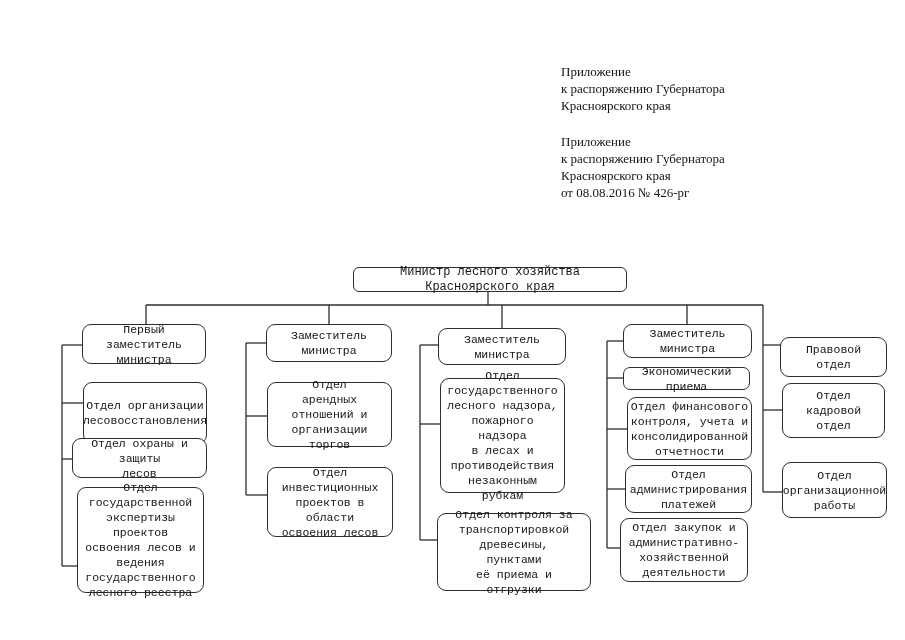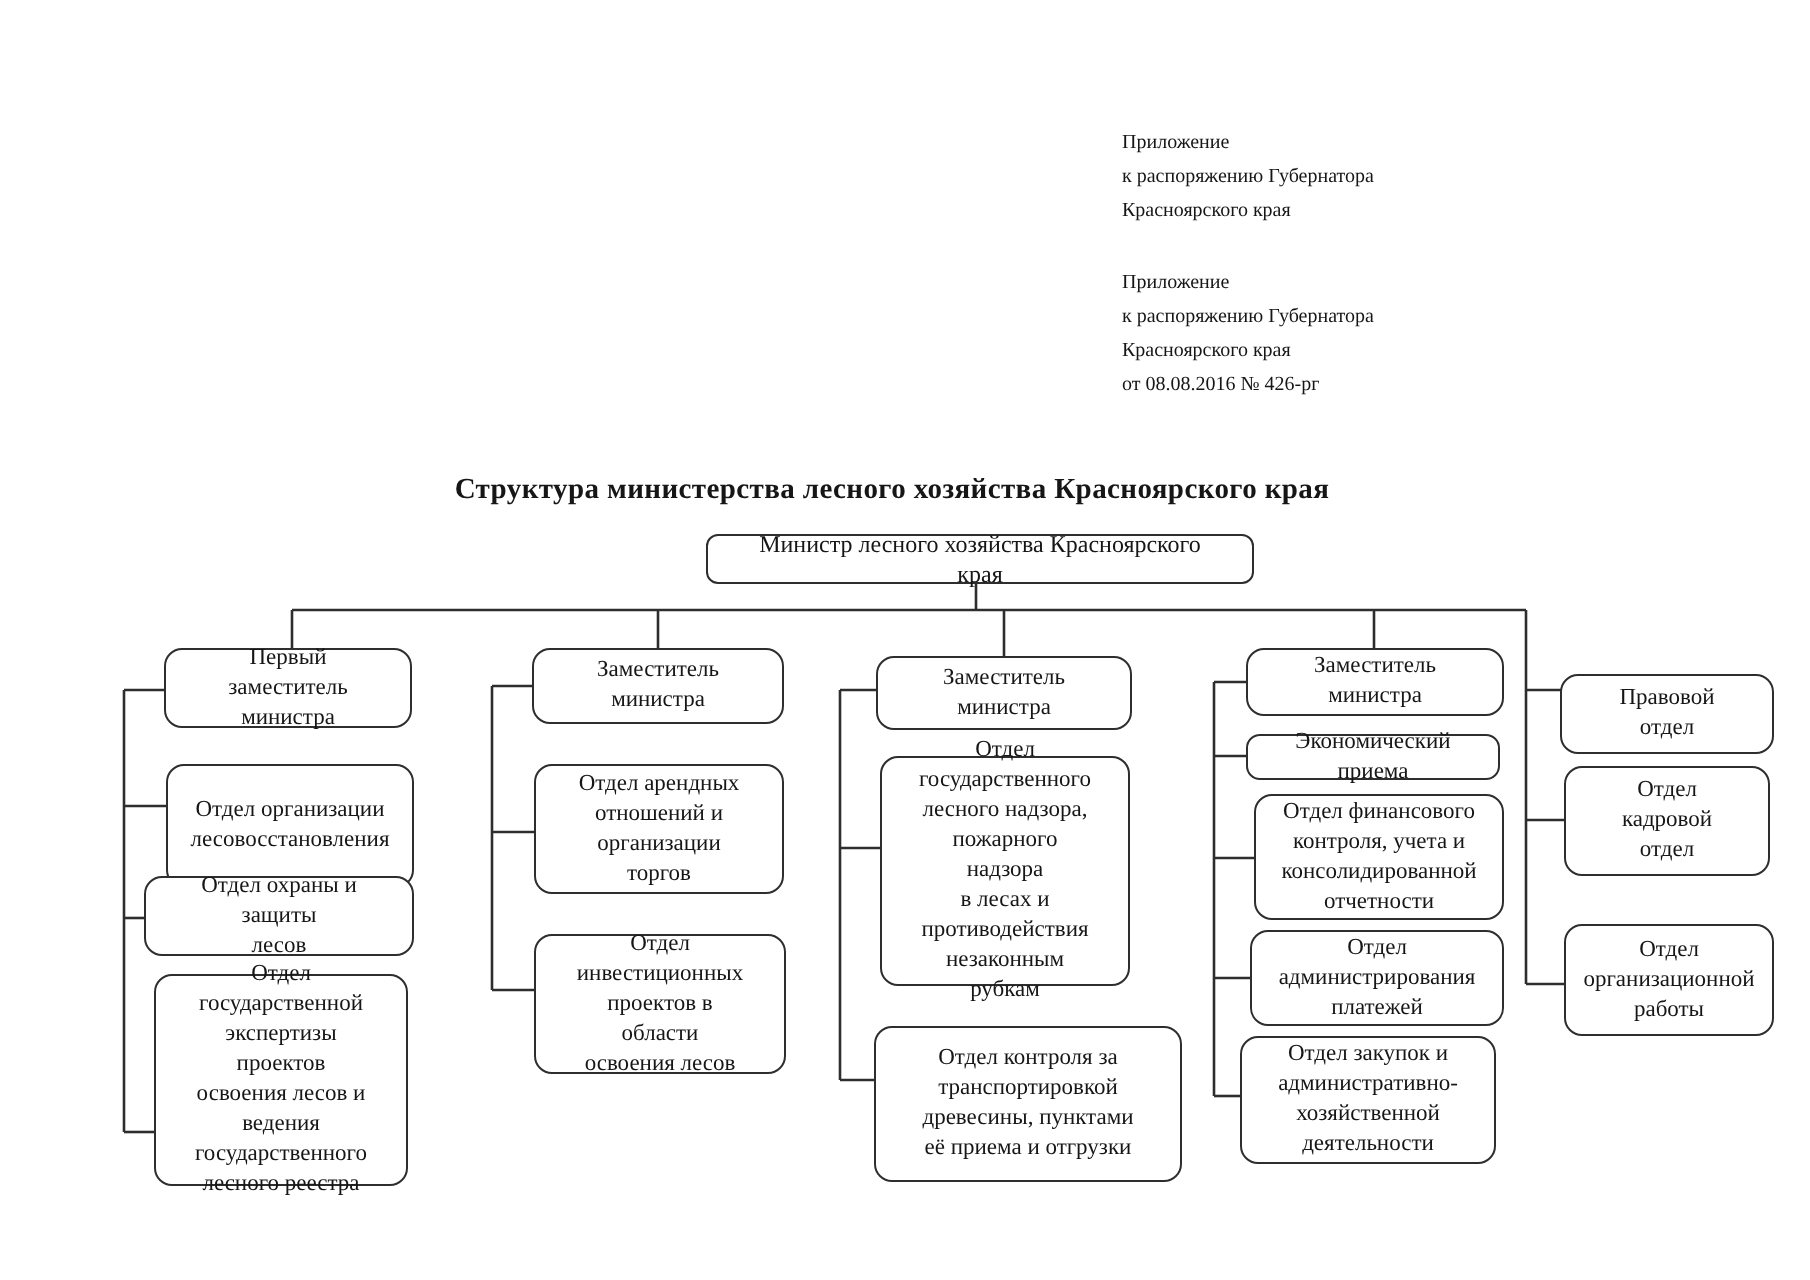--- a/index.html
+++ b/index.html
@@ -1,33 +1,33 @@
 <!DOCTYPE html>
 <html><head>
 <meta charset="utf-8">
 <style>
   html,body{margin:0;padding:0;background:#fff;}
   .page{
     position:relative;width:905px;height:640px;background:#ffffff;
     font-family:"Liberation Serif",serif;color:#161616;overflow:hidden;
   }
   .annex{
-    position:absolute;left:561px;top:63px;font-size:10px;line-height:17px;
+    position:absolute;left:561px;top:63px;font-size:13px;line-height:17px;
   }
   .annex-block{margin:0 0 19px 0;}
   .annex-line{white-space:nowrap;}
   .doc-title{
     position:absolute;left:0;top:237px;width:892px;text-align:center;
     font-weight:bold;font-size:14.5px;letter-spacing:0.2px;
   }
   .box{
     position:absolute;box-sizing:border-box;background:#fff;
     border:1.5px solid #2e2e2e;border-radius:9px;
     display:flex;align-items:center;justify-content:center;
-    text-align:center;font-size:11.5px;line-height:15px;padding:2px 16px;
+    text-align:center;font-size:11.5px;line-height:15px;padding:2px 16px;font-family:Liberation Mono, monospace;
   }
   .box span{white-space:pre-line;}
   .box.root{font-size:12px;border-radius:6px;}
   .box.slim{border-radius:7px;}
   svg.connectors{position:absolute;left:0;top:0;pointer-events:none;}
   line{stroke:#2e2e2e;stroke-width:1.3;}
 </style>
 </head>
 <body>
 
@@ -40,21 +40,20 @@
       <div class="annex-line">Красноярского края</div>
     </div>
     <div class="annex-block">
       <div class="annex-line">Приложение</div>
       <div class="annex-line">к распоряжению Губернатора</div>
       <div class="annex-line">Красноярского края</div>
       <div class="annex-line">от 08.08.2016 № 426-рг</div>
     </div>
   </div>
 
-  <div class="doc-title">Структура министерства лесного хозяйства Красноярского края</div>
 
   <svg class="connectors" width="905" height="640" aria-hidden="true">
 
     <line x1="488" y1="292" x2="488" y2="305"></line>
     <line x1="146" y1="305" x2="763" y2="305"></line>
 
     <line x1="146" y1="305" x2="146" y2="325"></line>
     <line x1="329" y1="305" x2="329" y2="325"></line>
     <line x1="502" y1="305" x2="502" y2="328"></line>
     <line x1="687" y1="305" x2="687" y2="325"></line>

